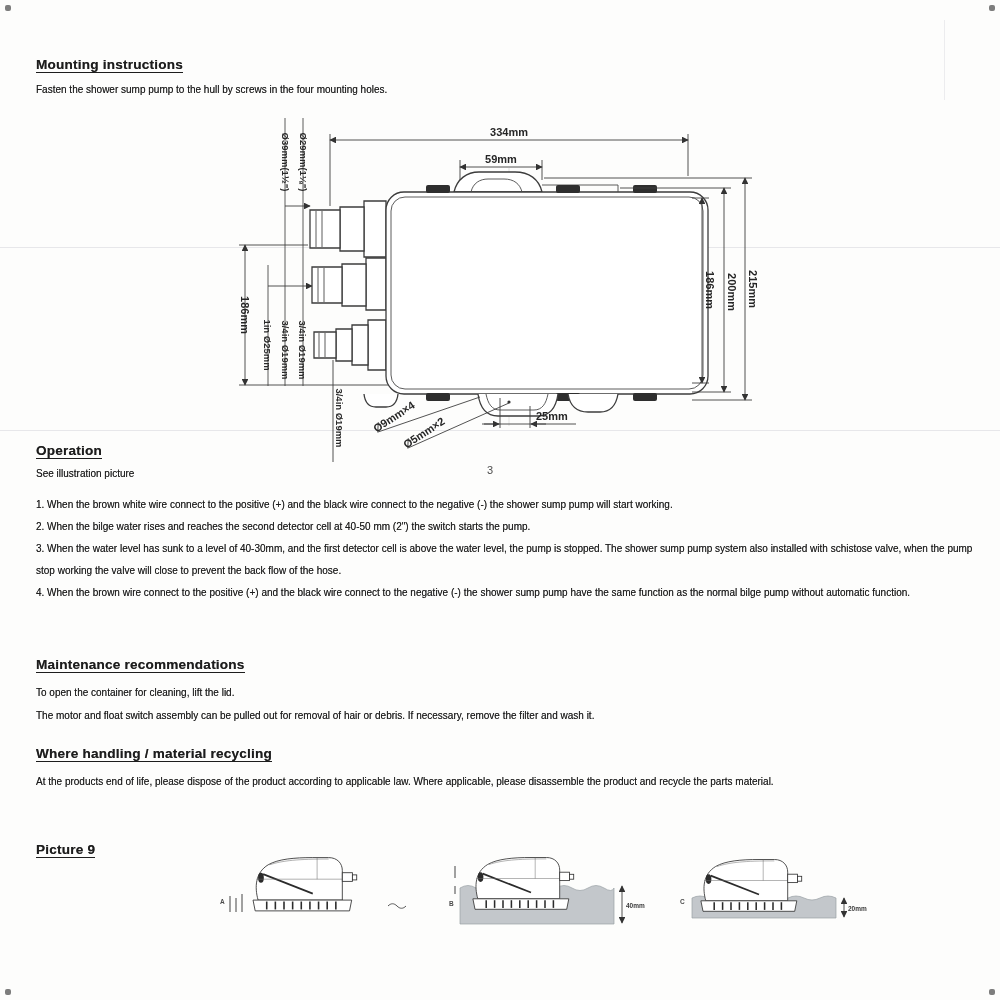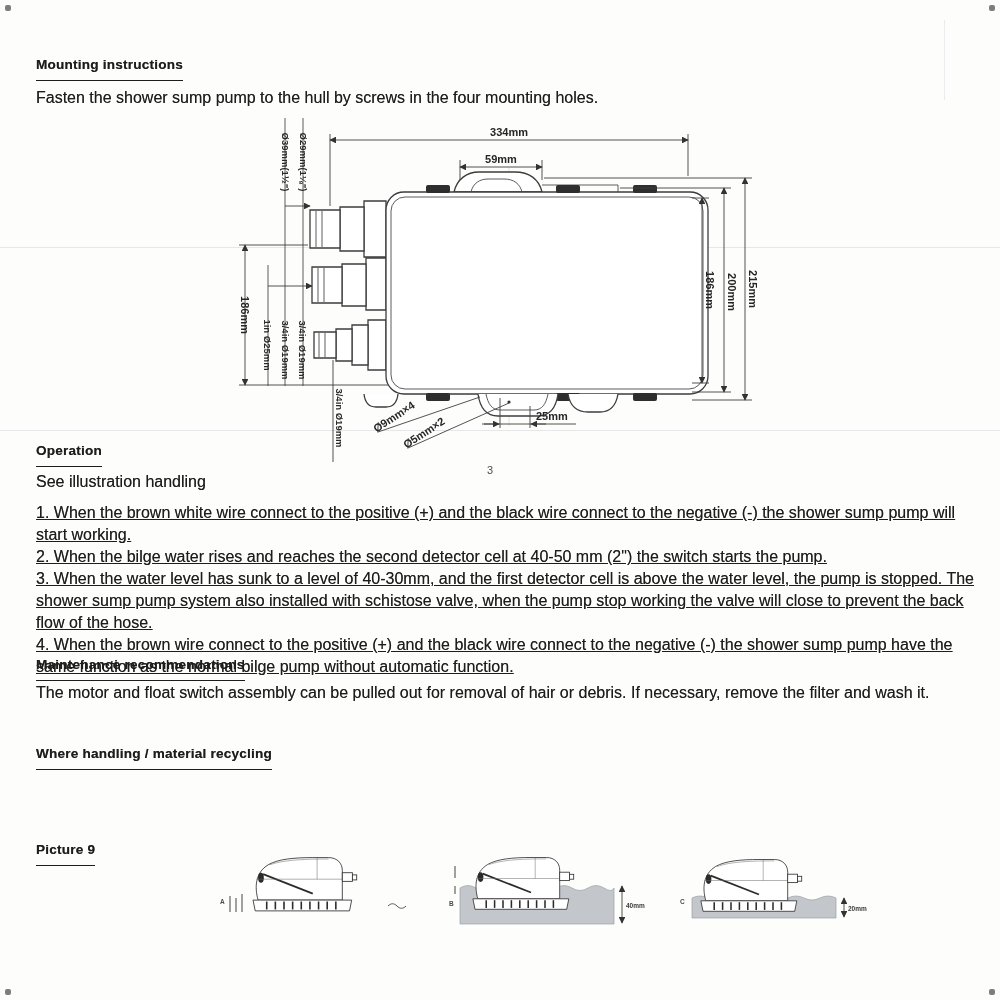--- a/index.html
+++ b/index.html
@@ -1,23 +1,23 @@
 <!DOCTYPE html>
 <html><head>
 <meta charset="utf-8">
 <style>
   html,body{margin:0;padding:0;background:#ffffff;}
   .page{position:relative;width:1000px;height:1000px;background:#fdfdfc;overflow:hidden;
         font-family:"Liberation Sans",sans-serif;color:#1d1d1d;}
   .t{text-shadow:0 0 .6px rgba(25,25,25,.65);}
   .sec{position:absolute;left:36px;width:946px;}
   .h{display:inline-block;font-size:13.6px;font-weight:700;letter-spacing:.2px;
-     border-bottom:1.7px solid #1d1d1d;padding-bottom:8px;margin:0;}
-  .body-p{font-size:16px;line-height:22px;margin:0;}
-  .steps p{margin:0;text-decoration:underline;}
+     border-bottom:1.7px solid #1d1d1d;padding-bottom:0;margin:0;}
+  .body-p{font-size:10px;line-height:22px;margin:0;}
+  .steps p{margin:0;}
   .mt6{margin-top:6px;}
   .scanline{position:absolute;height:1px;background:#e7e7ea;left:0;width:1000px;}
   .vline{position:absolute;width:1px;background:#ececee;}
   .dot{position:absolute;width:6px;height:6px;background:#7d7d7d;border-radius:2px;}
   .artifact{position:absolute;color:#4d4d4d;font-size:11px;}
   
   .diag{position:absolute;left:228px;top:110px;}
   .diag line,.diag path,.diag rect{vector-effect:non-scaling-stroke;}
   .st{stroke:#3c3c3c;stroke-width:1.3;fill:#fff;}
   .st2{stroke:#4a4a4a;stroke-width:.9;fill:none;}
@@ -154,37 +154,39 @@
       <text class="ds" x="71" y="240" text-anchor="middle" transform="rotate(90 71 240)">3/4in Ø19mm</text>
       <text class="ds" x="108" y="308" text-anchor="middle" transform="rotate(90 108 308)">3/4in Ø19mm</text>
       <text class="dl" x="168" y="310" text-anchor="middle" transform="rotate(-33 168 310)">Ø9mm×4</text>
       <text class="dl" x="198" y="326" text-anchor="middle" transform="rotate(-33 198 326)">Ø5mm×2</text>
       <text class="dl" x="308" y="310" text-anchor="start">25mm</text>
     </g>
   </svg>
 
   <div class="sec t" style="top:441px">
     <p class="h">Operation</p>
-    <p class="body-p" style="margin-top:4px">See illustration handling</p>
+    <p class="body-p" style="margin-top:4px">See illustration picture</p>
     <div class="steps body-p" style="margin-top:9px">
       <p>1. When the brown white wire connect to the positive (+) and the black wire connect to the negative (-) the shower sump pump will start working.</p>
       <p>2. When the bilge water rises and reaches the second detector cell at 40-50 mm (2") the switch starts the pump.</p>
       <p>3. When the water level has sunk to a level of 40-30mm, and the first detector cell is above the water level, the pump is stopped. The shower sump pump system also installed with schistose valve, when the pump stop working the valve will close to prevent the back flow of the hose.</p>
       <p>4. When the brown wire connect to the positive (+) and the black wire connect to the negative (-) the shower sump pump have the same function as the normal bilge pump without automatic function.</p>
     </div>
   </div>
   <div class="artifact" style="left:487px;top:464px">3</div>
 
   <div class="sec t" style="top:655px">
     <p class="h">Maintenance recommendations</p>
+    <p class="body-p" style="margin-top:8px;line-height:23px">To open the container for cleaning, lift  the lid.</p>
     <p class="body-p" style="line-height:23px">The motor and float switch assembly can be pulled out for removal of hair or debris. If necessary, remove the filter and wash it.</p>
   </div>
 
   <div class="sec t" style="top:744px">
     <p class="h">Where handling / material recycling</p>
+    <p class="body-p" style="margin-top:8px;line-height:23px">At the products end of life, please dispose of the product according to applicable law. Where applicable, please disassemble the product and recycle the parts material.</p>
   </div>
 
   <div class="sec t" style="top:840px">
     <p class="h">Picture 9</p>
   </div>
 
   <svg class="fig" style="left:212px;top:840px" width="200" height="100" viewBox="0 0 200 100">
     <defs>
       <g id="pump">
         <path class="pline" d="M14,64 C9,46 10,26 28,15 C42,7 64,5 90,5 L112,5 C124,5 131,13 131,23 L131,64 Z"></path>

